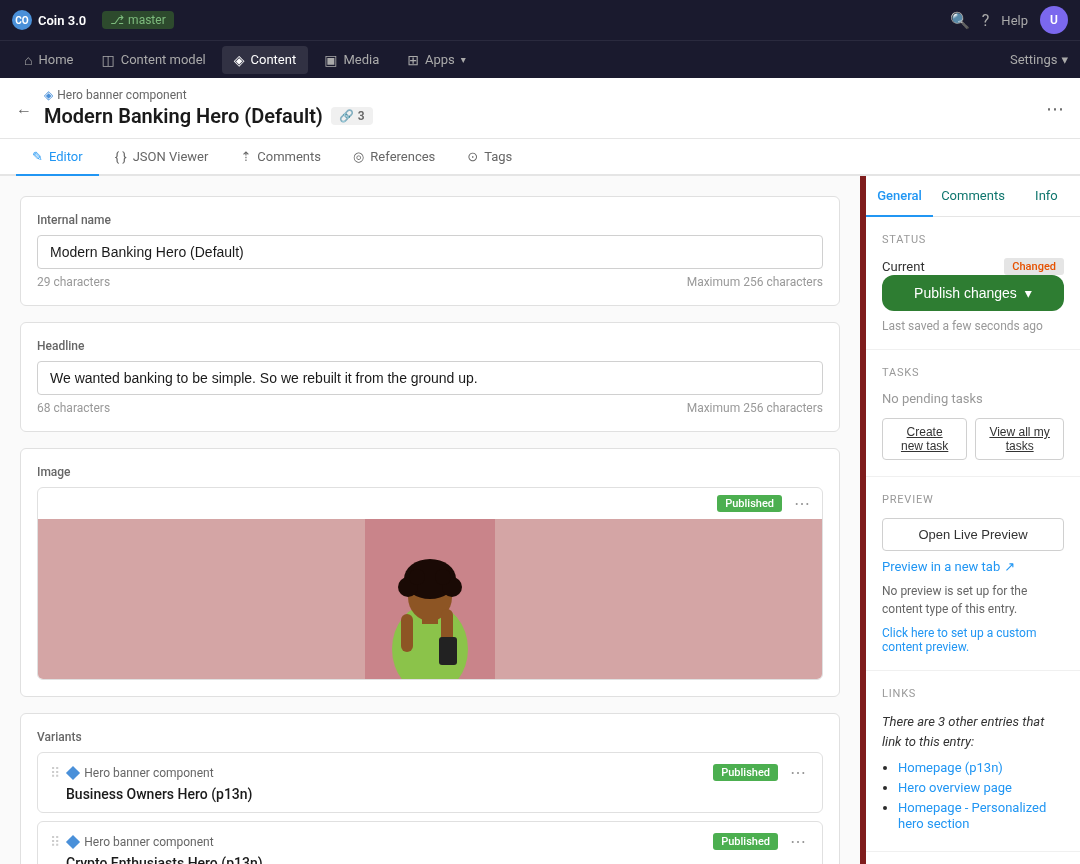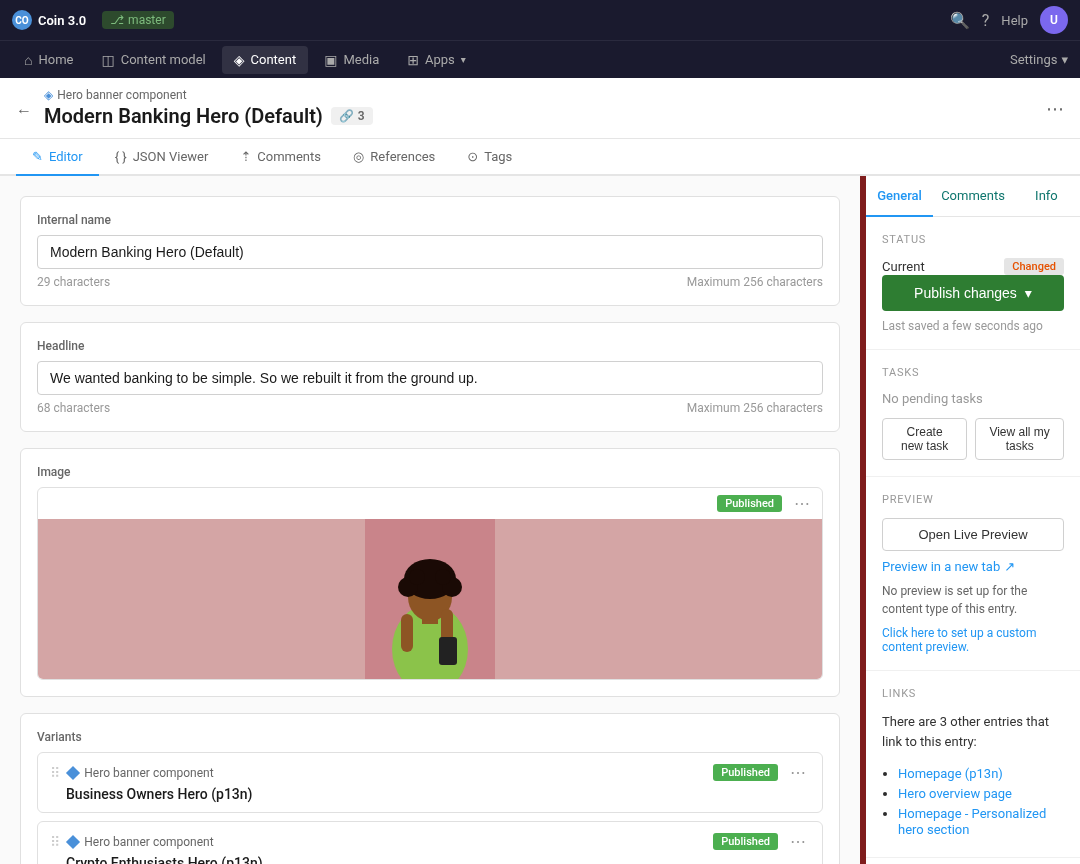--- a/index.html
+++ b/index.html
@@ -99,42 +99,42 @@
     }
     .sidebar-tab.active { color: #2196f3; border-bottom-color: #2196f3; font-weight: 500; }
 
     
     .sidebar-section { padding: 16px; border-bottom: 1px solid #f0f0f0; }
     .sidebar-section-title { font-size: 11px; font-weight: 400; color: #999; letter-spacing: 0.8px; text-transform: uppercase; margin-bottom: 12px; }
     .status-row { display: flex; justify-content: space-between; align-items: center; margin-bottom: 0; }
     .status-label { font-size: 13px; color: #333; }
     .changed-badge { background: #e5e5e5; color: #e65100; font-size: 11px; padding: 2px 8px; border-radius: 3px; font-weight: 500; }
     .publish-btn {
-      width: 100%; background: #2e7d32; color: #fff; border: none; border-radius: 4px;
+      width: 100%; background: #2e7d32; color: #fff; border: none; border-radius: 12px;
       padding: 10px; font-size: 14px; font-weight: 500; cursor: pointer;
       display: flex; align-items: center; justify-content: center; gap: 8px;
     }
     .last-saved { font-size: 12px; color: #999; margin-top: 8px; }
 
     
     .no-tasks { font-size: 13px; color: #999; margin-bottom: 12px; }
     .task-actions { display: flex; gap: 8px; }
-    .task-btn { border: 1px solid #d0d0d0; border-radius: 4px; padding: 6px 12px; font-size: 12px; color: #333; background: #fff; cursor: pointer; }
+    .task-btn { border: 1px solid #d0d0d0; border-radius: 4px; padding: 6px 12px; font-size: 12px; color: #333; background: #fff; cursor: pointer; text-decoration: underline; }
 
     
     .preview-btn {
       width: 100%; border: 1px solid #d0d0d0; border-radius: 4px; padding: 8px;
       font-size: 13px; color: #333; background: #fff; cursor: pointer; margin-bottom: 8px;
     }
     .preview-link { color: #2196f3; font-size: 13px; text-decoration: none; display: flex; align-items: center; gap: 4px; margin-bottom: 8px; cursor: pointer; }
     .preview-text { font-size: 12px; color: #666; line-height: 1.5; margin-bottom: 8px; }
     .preview-link2 { color: #2196f3; font-size: 12px; text-decoration: none; cursor: pointer; }
 
     
-    .links-text { font-size: 13px; color: #333; margin-bottom: 14px; line-height: 1.5; }
+    .links-text { font-size: 13px; color: #333; margin-bottom: 8px; line-height: 1.5; font-style: italic; }
     .links-list { list-style: disc; padding-left: 16px; }
     .links-list li { margin-bottom: 4px; }
     .links-list a { color: #2196f3; font-size: 13px; text-decoration: none; cursor: pointer; }
     .dots-btn { color: #999; cursor: pointer; font-size: 16px; padding: 0 4px; }
   </style>
 </head>
 <body>
 
 <div class="topbar">
   <div class="topbar-logo">

